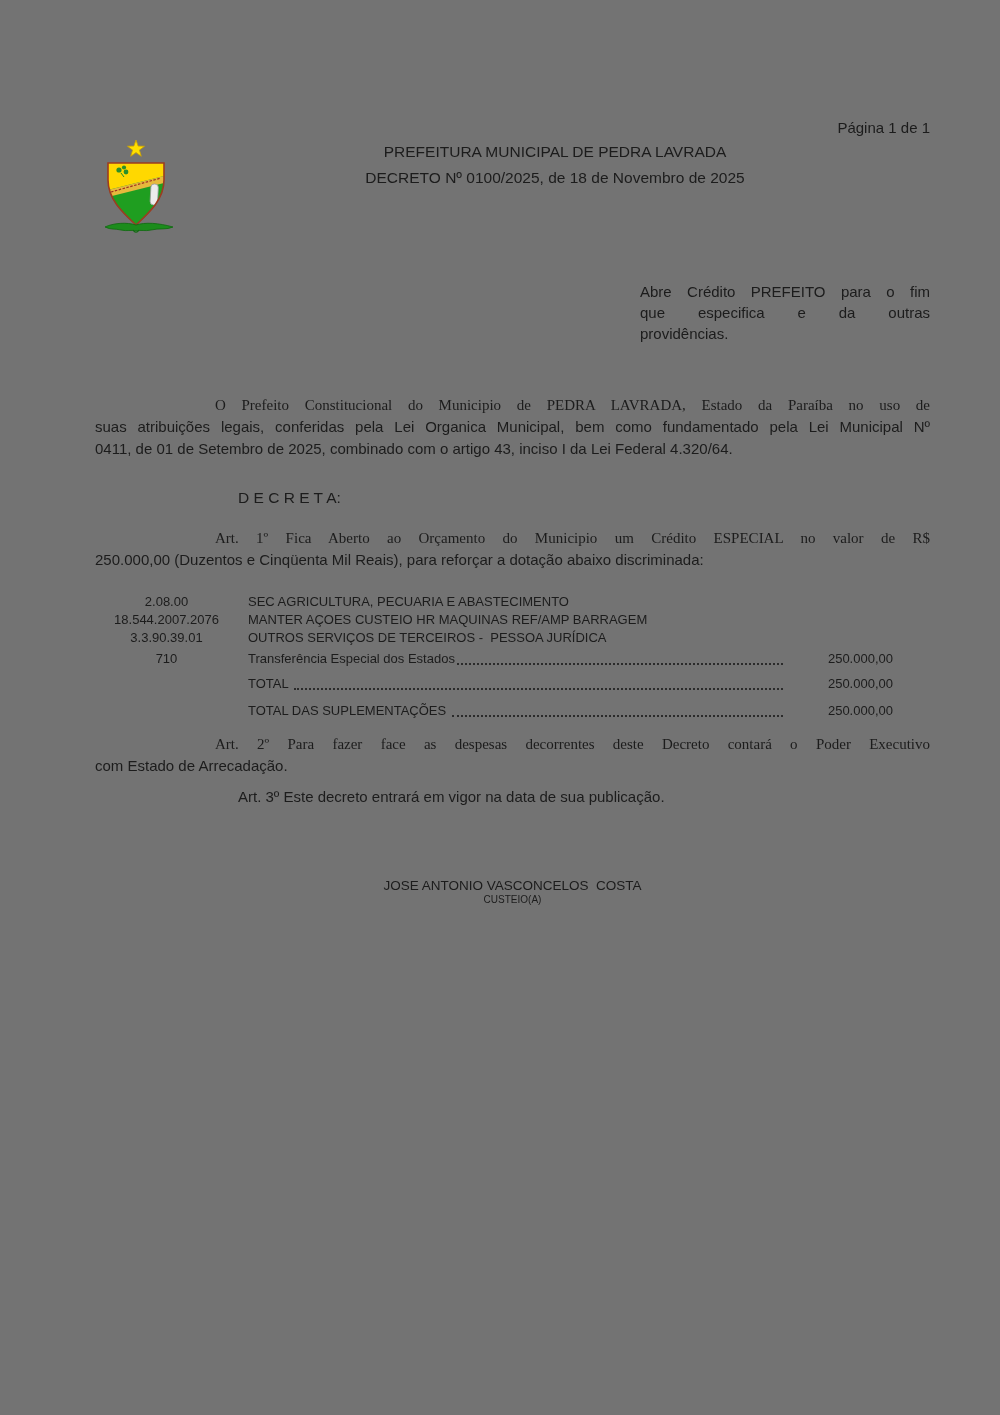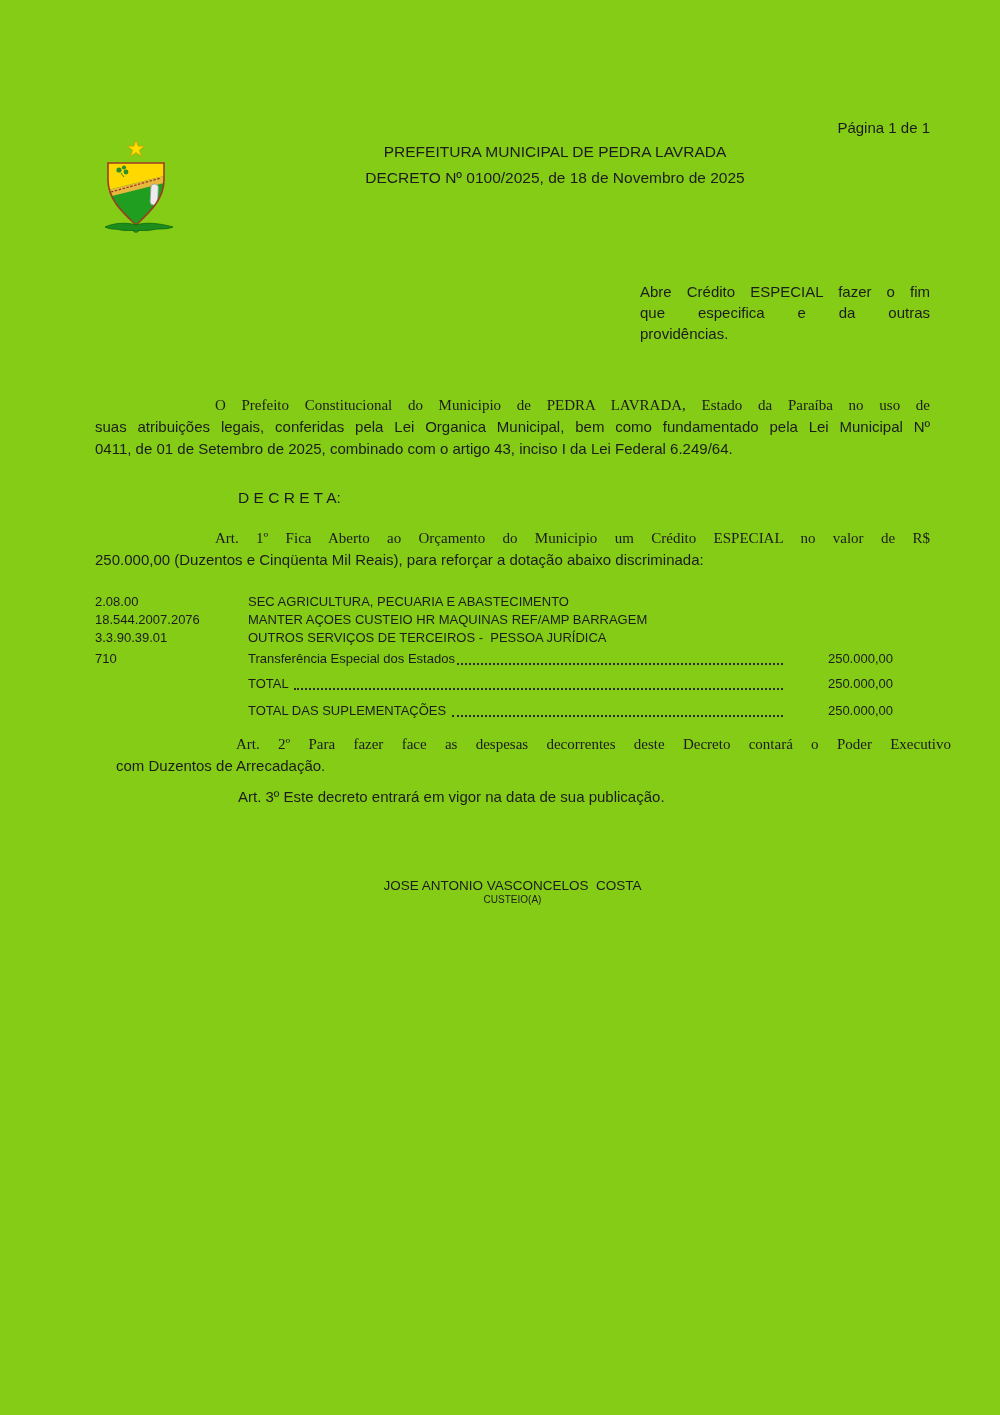--- a/index.html
+++ b/index.html
@@ -4,21 +4,21 @@
 <style>
   html, body {
     margin: 0;
     padding: 0;
     background: #ffffff;
   }
   .page {
     position: relative;
     width: 1000px;
     height: 1415px;
-    background: #84cc16;
+    background: #737373;
     font-family: "Liberation Sans", sans-serif;
     color: #1c1c1c;
     overflow: hidden;
   }
   .page-indicator {
     position: absolute;
     top: 119px;
     right: 70px;
     font-size: 15px;
     white-space: pre;
@@ -62,21 +62,21 @@
   }
   .preamble { top: 394px; }
   .decreta  {
     position: absolute;
     left: 238px;
     top: 489px;
     font-size: 15.5px;
     white-space: pre;
   }
   .art1 { top: 527px; }
-  .art2 { top: 733px; margin-left: 21px; }
+  .art2 { top: 733px; }
   .art3 {
     top: 786px;
     padding-left: 143px;
   }
 
   .budget-table {
     position: absolute;
     left: 95px;
     top: 593px;
     width: 798px;
@@ -86,21 +86,21 @@
   .t-row {
     display: flex;
     align-items: flex-end;
   }
   .t-row.r4 { margin-top: 3px; }
   .t-row.r5 { margin-top: 7px; }
   .t-row.r6 { margin-top: 9px; }
   .t-code {
     flex: none;
     width: 143px;
-    text-align: left;
+    text-align: center;
   }
   .t-desc {
     margin-left: 10px;
     white-space: pre;
   }
   .t-leader {
     flex: 1;
     border-bottom: 2px dotted #2b2b2b;
     margin: 0 10px 3px 2px;
     min-width: 20px;
@@ -170,29 +170,29 @@
     <path d="M2,91 C10,87 24,86 33,89 C42,86 56,87 70,91 C64,94 56,92 48,94 C42,95.5 38,93.5 33,95 C28,93.5 24,95.5 18,94 C12,92.5 8,94 2,91 Z" fill="#1c8c1c" stroke="#0e6a0e" stroke-width="0.8"></path>
     <path d="M30,94 C32,97 34,97 36,94" fill="none" stroke="#0e6a0e" stroke-width="1.2"></path>
   </svg>
 
   <div class="header-block">
     <div>PREFEITURA MUNICIPAL DE PEDRA LAVRADA</div>
     <div>DECRETO Nº 0100/2025, de 18 de Novembro de 2025</div>
   </div>
 
   <div class="ementa">
-    <div class="jline">Abre Crédito ESPECIAL fazer o fim</div>
+    <div class="jline">Abre Crédito PREFEITO para o fim</div>
     <div class="jline">que especifica e da outras</div>
     <div class="jline-last">providências.</div>
   </div>
 
   <div class="block preamble">
     <div class="jline indent120">O Prefeito Constitucional do Municipio de PEDRA LAVRADA, Estado da Paraíba no uso de</div>
     <div class="jline">suas atribuições legais, conferidas pela Lei Organica Municipal, bem como fundamentado pela Lei Municipal Nº</div>
-    <div class="jline-last">0411, de 01 de Setembro de 2025, combinado com o artigo 43, inciso I da Lei Federal 6.249/64.</div>
+    <div class="jline-last">0411, de 01 de Setembro de 2025, combinado com o artigo 43, inciso I da Lei Federal 4.320/64.</div>
   </div>
 
   <div class="decreta">D E C R E T A:</div>
 
   <div class="block art1">
     <div class="jline indent120">Art. 1º Fica Aberto ao Orçamento do Municipio um Crédito ESPECIAL no valor de R$</div>
     <div class="jline-last">250.000,00 (Duzentos e Cinqüenta Mil Reais), para reforçar a dotação abaixo discriminada:</div>
   </div>
 
   <div class="budget-table">
@@ -223,21 +223,21 @@
     <div class="t-row r6">
       <span class="t-code"></span>
       <span class="t-desc">TOTAL DAS SUPLEMENTAÇÕES </span>
       <span class="t-leader"></span>
       <span class="t-value">250.000,00</span>
     </div>
   </div>
 
   <div class="block art2">
     <div class="jline indent120">Art. 2º Para fazer face as despesas decorrentes deste Decreto contará o Poder Executivo</div>
-    <div class="jline-last">com Duzentos de Arrecadação.</div>
+    <div class="jline-last">com Estado de Arrecadação.</div>
   </div>
 
   <div class="block art3">Art. 3º Este decreto entrará em vigor na data de sua publicação.</div>
 
 
   <div class="signature-block">
     <div class="sig-name">JOSE ANTONIO VASCONCELOS  COSTA</div>
     <div class="sig-title">CUSTEIO(A)</div>
   </div>
 

